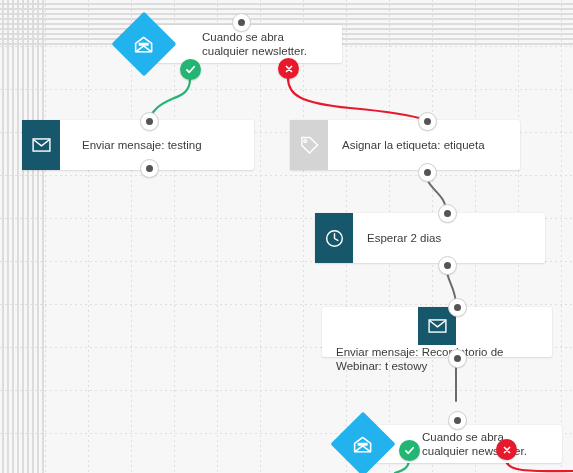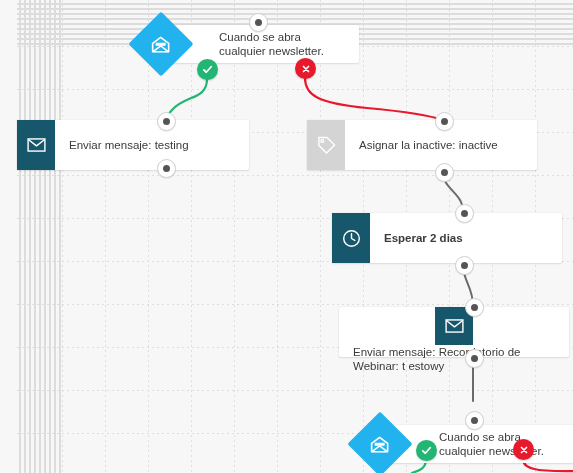--- a/index.html
+++ b/index.html
@@ -11,21 +11,20 @@
   }
   #canvas{
     position:absolute;inset:0;
     background-color:#f7f7f7;
     background-image:
       repeating-linear-gradient(to right,  #dcdcdc 0 2px, transparent 2px 5px),
       repeating-linear-gradient(to bottom, #dcdcdc 0 2px, transparent 2px 5px);
     background-size:43px 1px, 1px 43px;
     background-position:2px 3px, 2px 3px;
     background-repeat:repeat-y, repeat-x;
-    margin-left:17px;
   }
   .gridlines{position:absolute;inset:0;pointer-events:none;}
   .gline-h{position:absolute;left:0;right:0;height:1px;
     background-image:linear-gradient(to right,#dedede 50%,transparent 0);
     background-size:5px 1px;}
   .gline-v{position:absolute;top:0;bottom:0;width:1px;
     background-image:linear-gradient(to bottom,#dedede 50%,transparent 0);
     background-size:1px 5px;}
 
   svg.edges{position:absolute;inset:0;width:573px;height:473px;pointer-events:none;}
@@ -134,21 +133,21 @@
     <svg width="11" height="11" viewBox="0 0 12 12">
       <path d="M2,6.5 L4.7,9 L10,3" fill="none" stroke="#fff" stroke-width="1.9" stroke-linecap="round" stroke-linejoin="round"></path>
     </svg>
   </div>
   <div class="badge no" style="left:278px;top:58px;">
     <svg width="10" height="10" viewBox="0 0 12 12">
       <path d="M3,3 L9,9 M9,3 L3,9" fill="none" stroke="#fff" stroke-width="2" stroke-linecap="round"></path>
     </svg>
   </div>
 
-  <div class="card" style="left:0;top:120px;width:232px;height:50px;">
+  <div class="card" style="left:22px;top:120px;width:232px;height:50px;gap:8px;">
     <div class="iconbox teal">
       <svg width="19" height="14" viewBox="0 0 20 15">
         <rect x="1" y="1" width="18" height="13" fill="none" stroke="#fff" stroke-width="1.5"></rect>
         <path d="M1.6,1.8 L10,8.4 L18.4,1.8" fill="none" stroke="#fff" stroke-width="1.5" stroke-linejoin="round"></path>
       </svg>
     </div>
     <div class="label">Enviar mensaje: testing</div>
   </div>
   <div class="dot" style="left:140px;top:112px;">
       <i></i>
@@ -157,30 +156,30 @@
       <i></i>
     </div>
 
   <div class="card" style="left:290px;top:120px;width:230px;height:50px;">
     <div class="iconbox grey">
       <svg width="19" height="19" viewBox="0 0 20 20">
         <path d="M10.5,1.5 L18.5,9.5 L10,18 L2,10 L2,1.5 Z" fill="none" stroke="#fff" stroke-width="1.5" stroke-linejoin="round"></path>
         <circle cx="5.6" cy="5.2" r="1.5" fill="none" stroke="#fff" stroke-width="1.3"></circle>
       </svg>
     </div>
-    <div class="label">Asignar la inactive: inactive</div>
+    <div class="label">Asignar la etiqueta: etiqueta</div>
   </div>
   <div class="dot" style="left:418px;top:112px;">
       <i></i>
     </div>
   <div class="dot" style="left:418px;top:163px;">
       <i></i>
     </div>
 
-  <div class="card" style="left:315px;top:213px;width:230px;height:50px;font-weight:bold;">
+  <div class="card" style="left:315px;top:213px;width:230px;height:50px;">
     <div class="iconbox teal">
       <svg width="19" height="19" viewBox="0 0 20 20">
         <circle cx="10" cy="10" r="8.2" fill="none" stroke="#fff" stroke-width="1.5"></circle>
         <path d="M10,5 L10,10 L13.5,12" fill="none" stroke="#fff" stroke-width="1.5" stroke-linecap="round" stroke-linejoin="round"></path>
       </svg>
     </div>
     <div class="label">Esperar 2 dias</div>
   </div>
   <div class="dot" style="left:438px;top:204px;">
       <i></i>

